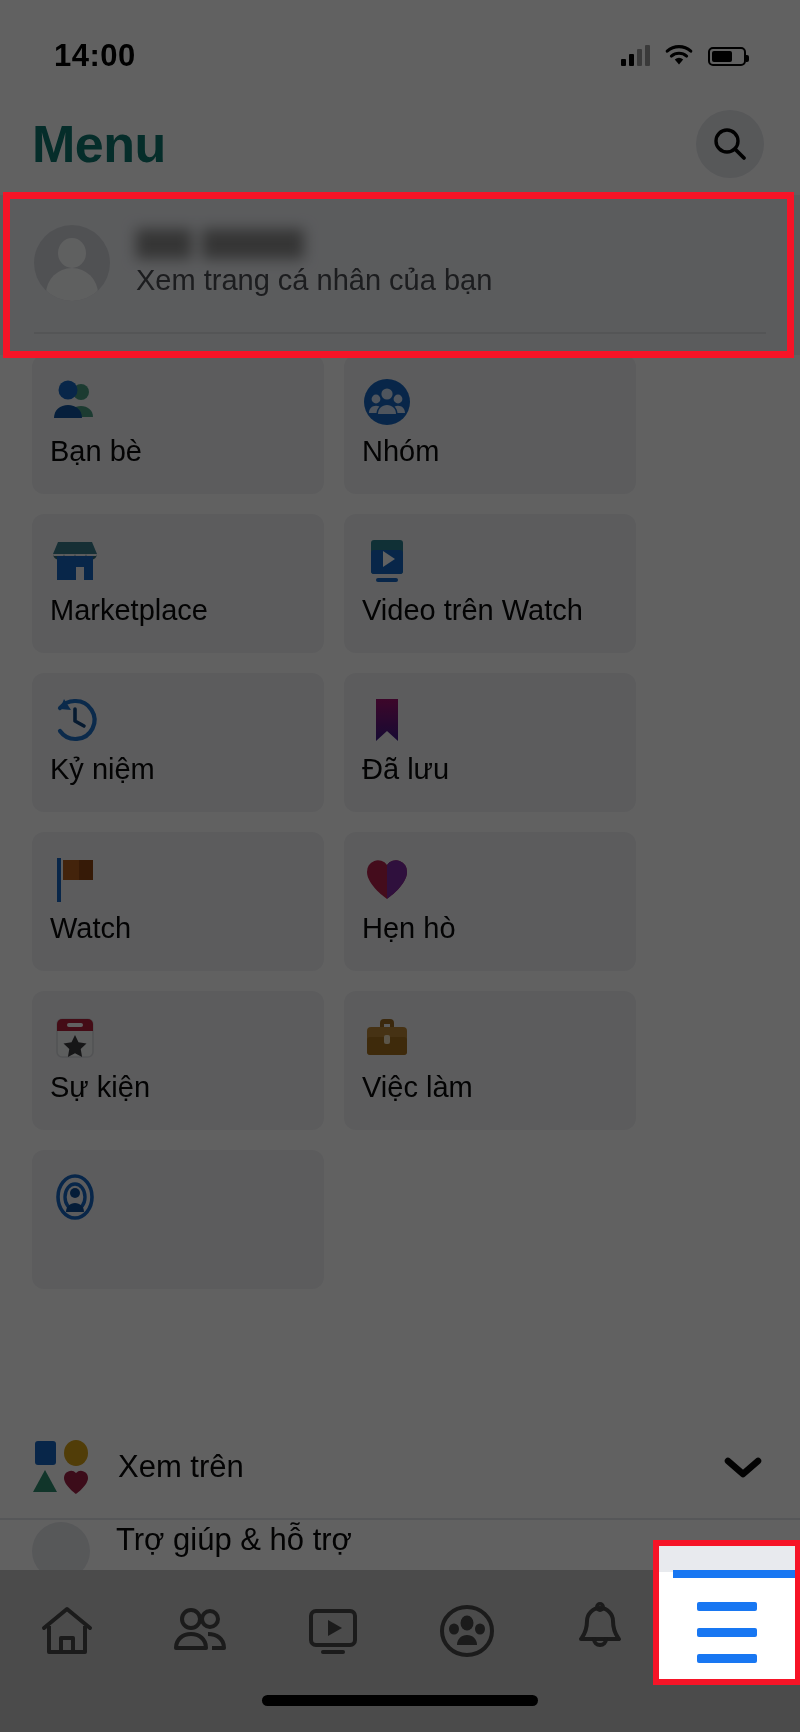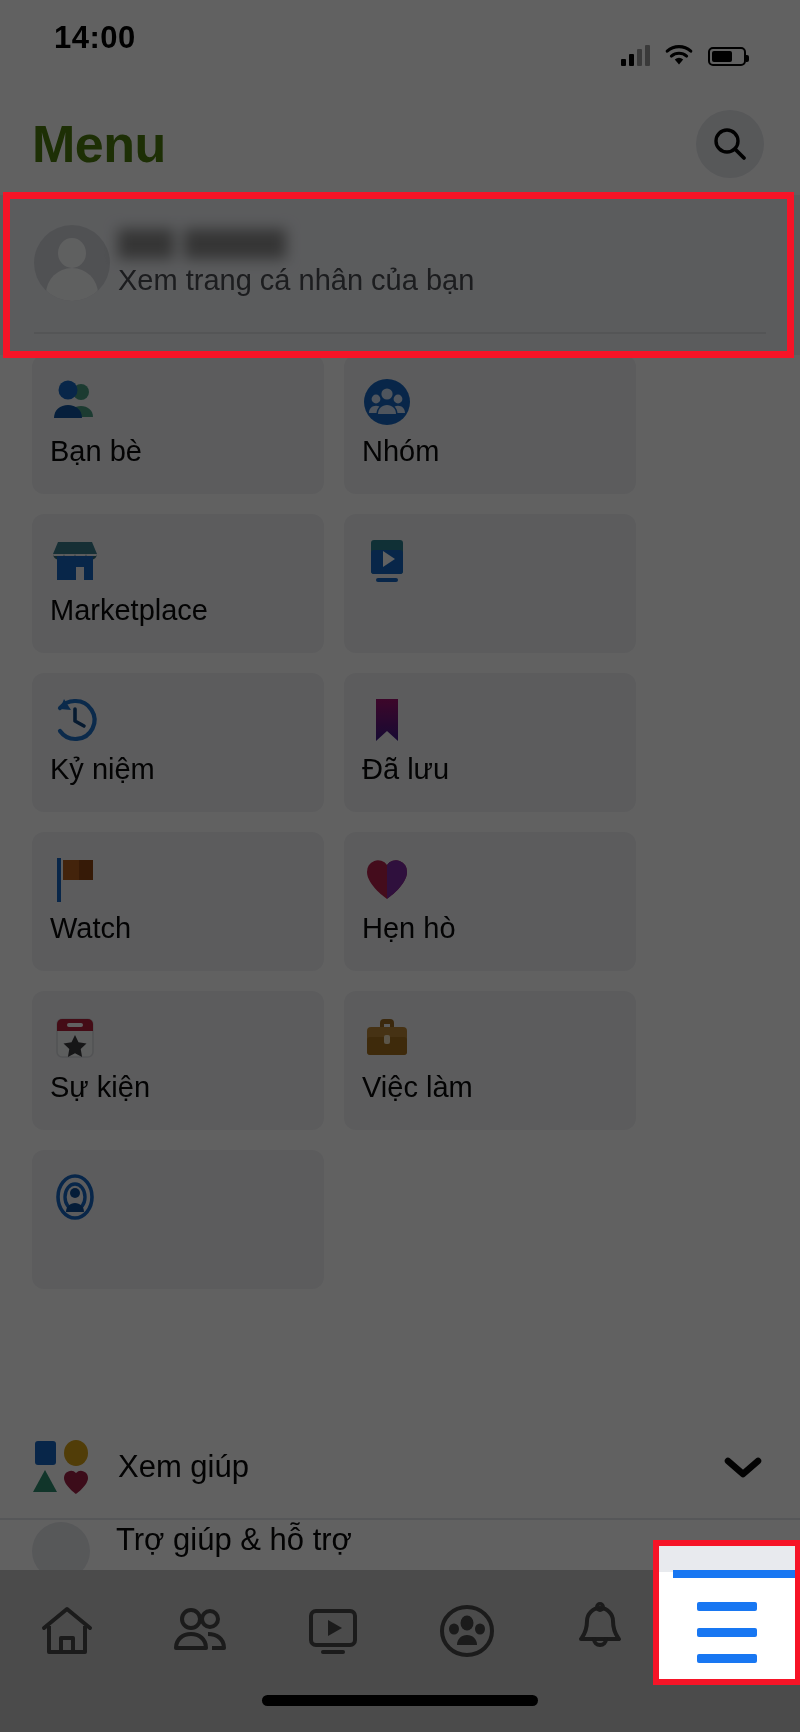--- a/index.html
+++ b/index.html
@@ -18,21 +18,21 @@
 
   
   .app {
     position: absolute; inset: 0;
     background: #ffffff;
   }
 
   
   .status-bar {
     position: absolute; top: 0; left: 0; right: 0; height: 92px;
-    display: flex; justify-content: space-between;
+    display: flex; align-items: center; justify-content: space-between;
     padding: 20px 54px 0 54px;
   }
   .status-time {
     font-size: 31px; font-weight: bold; color: #000; letter-spacing: .5px;
   }
   .status-right { display: flex; align-items: center; gap: 14px; }
   .sig { display: flex; align-items: flex-end; gap: 3px; height: 20px; }
   .sig i { display: block; width: 5px; background: #000; border-radius: 1px; }
   .sig i:nth-child(1) { height: 7px; }
   .sig i:nth-child(2) { height: 12px; }
@@ -47,33 +47,33 @@
     width: 3px; height: 7px; background: #000; border-radius: 0 2px 2px 0;
   }
   .batt i { display: block; height: 100%; width: 68%; background: #000; border-radius: 2px; }
 
   
   .titlebar {
     position: absolute; top: 92px; left: 0; right: 0; height: 103px;
     display: flex; align-items: center; justify-content: space-between;
     padding: 0 36px 0 32px;
   }
-  .page-title { font-size: 52px; font-weight: bold; color: #4d7c0f; letter-spacing: -.5px; }
+  .page-title { font-size: 52px; font-weight: bold; color: #0f766e; letter-spacing: -.5px; }
   .search-btn {
     width: 68px; height: 68px; border-radius: 50%;
     background: #e4e6eb; display: flex; align-items: center; justify-content: center;
   }
 
   
   .profile-card {
     position: absolute; left: 0; top: 195px; width: 800px; height: 160px;
     background: #eff1f5;
   }
   .profile-row {
-    display: flex; align-items: center; gap: 8px;
+    display: flex; align-items: center; gap: 26px;
     padding: 18px 0 0 34px; height: 118px;
   }
   .avatar {
     width: 76px; height: 76px; border-radius: 50%;
     background: #d2d5da; position: relative; overflow: hidden; flex: none;
   }
   .avatar .head {
     position: absolute; left: 50%; top: 13px; transform: translateX(-50%);
     width: 28px; height: 30px; border-radius: 50%; background: #fafbfc;
   }
@@ -265,20 +265,21 @@
         <div class="tile-label">Marketplace</div>
       </div>
 
       <div class="tile">
         <svg class="tile-icon" viewBox="0 0 50 50">
           <rect x="9" y="4" width="32" height="34" rx="3" fill="#2b7f8f"></rect>
           <rect x="9" y="14" width="32" height="24" rx="3" fill="#1565c0"></rect>
           <path d="M21 15l12 8-12 8z" fill="#ffffff"></path>
           <rect x="14" y="42" width="22" height="4" rx="2" fill="#1565c0"></rect>
         </svg>
+        <div class="tile-label">Video trên Watch</div>
       </div>
 
       <div class="tile">
         <svg class="tile-icon" viewBox="0 0 50 50">
           <path d="M25 6a19 19 0 11-15 30" fill="none" stroke="#1d6fc4" stroke-width="4.2" stroke-linecap="round"></path>
           <path d="M25 6a19 19 0 00-15 7" fill="none" stroke="#1d6fc4" stroke-width="4.2" stroke-linecap="round"></path>
           <path d="M14 4l-4 10 11 1z" fill="#1d6fc4"></path>
           <path d="M25 14v12l9 5" fill="none" stroke="#11447e" stroke-width="3.6" stroke-linecap="round" stroke-linejoin="round"></path>
         </svg>
         <div class="tile-label">Kỷ niệm</div>
@@ -346,21 +347,21 @@
 
     </div>
 
     <div class="seemore">
       <svg class="seemore-icon" viewBox="0 0 58 58">
         <rect x="3" y="3" width="21" height="24" rx="3" fill="#1565c0"></rect>
         <ellipse cx="44" cy="15" rx="12" ry="13" fill="#d4a017"></ellipse>
         <path d="M13 32l12 22H1z" fill="#2e8b6e"></path>
         <path d="M44 56s-12-8.5-12-16a7 7 0 0112-5 7 7 0 0112 5c0 7.5-12 16-12 16z" fill="#9e2046"></path>
       </svg>
-      <div class="seemore-label">Xem giúp</div>
+      <div class="seemore-label">Xem trên</div>
       <svg width="38" height="24" viewBox="0 0 38 24">
         <path d="M4 6l15 13L34 6" fill="none" stroke="#0a0a0a" stroke-width="6.5" stroke-linecap="round" stroke-linejoin="round"></path>
       </svg>
     </div>
 
     <div class="nextrow">
       <span class="circ"></span>
       <span class="txt">Trợ giúp &amp; hỗ trợ</span>
     </div>
 

